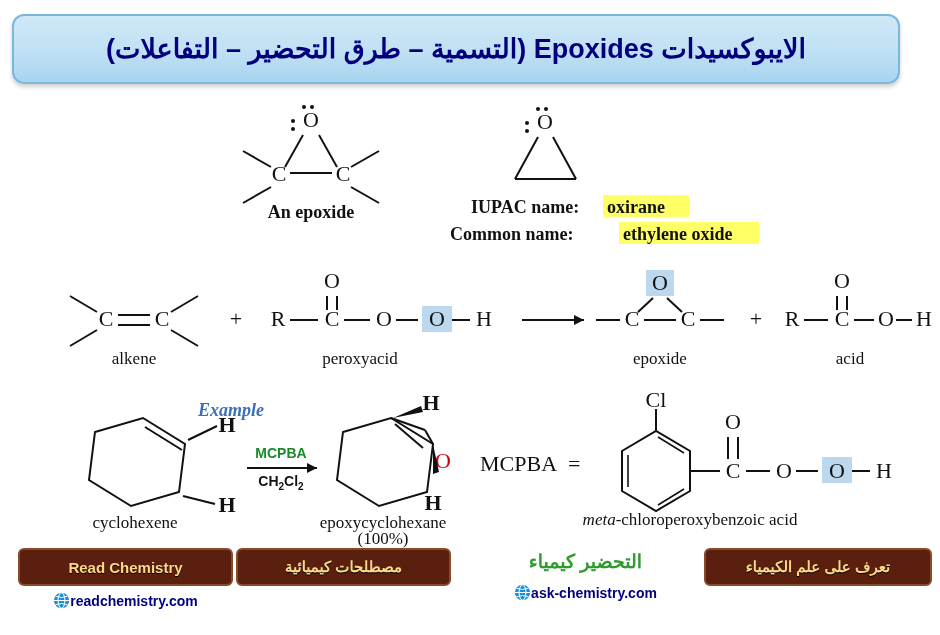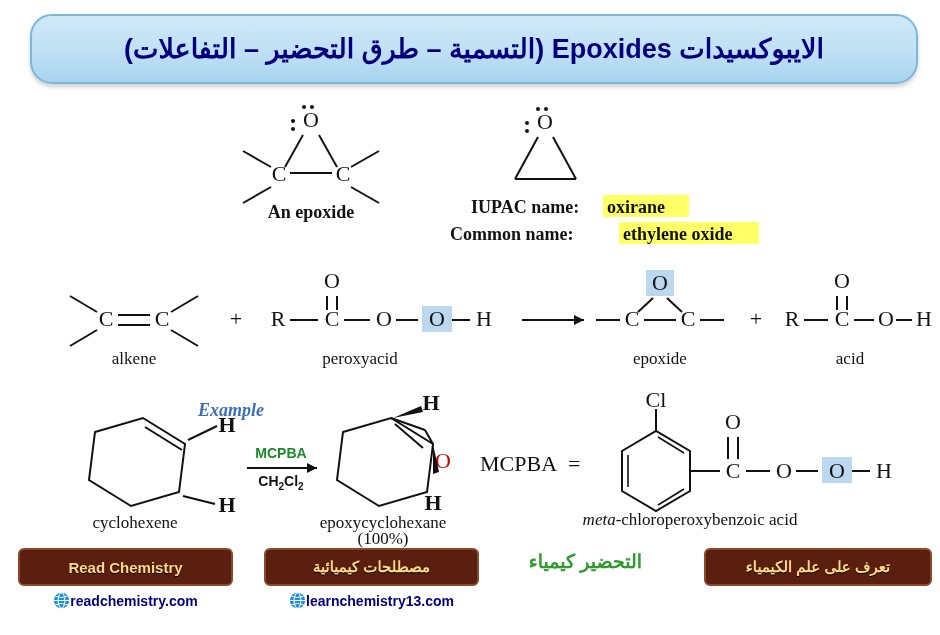--- a/index.html
+++ b/index.html
@@ -7,24 +7,24 @@
     width:940px;height:635px;
     background:#ffffff;
     font-family:"Liberation Serif", serif;
     position:relative;
     overflow:hidden;
   }
   .page{position:relative;width:940px;height:635px;}
 
   
   .title-banner{
-    position:absolute;left:30px;top:14px;width:884px;height:66px;
+    position:absolute;left:12px;top:14px;width:884px;height:66px;
     background:linear-gradient(180deg,#cfe8f7 0%, #bfe0f4 55%, #a8d4ef 100%);
     border:2px solid #7ab7dd;
-    border-radius:22px;
+    border-radius:12px;
     box-shadow:0 3px 4px rgba(0,0,0,0.18);
     display:flex;align-items:center;justify-content:center;
   }
   .title-text{
     font-family:"Liberation Sans", sans-serif;
     font-weight:bold;
     font-size:27px;
     color:#00007f;
     direction:rtl;
     white-space:nowrap;
@@ -289,39 +289,39 @@
           <circle cx="10" cy="10" r="9" fill="#1b8fd6"></circle>
           <ellipse cx="10" cy="10" rx="4" ry="9" fill="none" stroke="#fff" stroke-width="1.2"></ellipse>
           <line x1="1" y1="10" x2="19" y2="10" stroke="#fff" stroke-width="1.2"></line>
           <path d="M3 5 Q10 8 17 5" fill="none" stroke="#fff" stroke-width="1.1"></path>
           <path d="M3 15 Q10 12 17 15" fill="none" stroke="#fff" stroke-width="1.1"></path>
         </svg>
         <span class="site-url">readchemistry.com</span>
       </div>
     </div>
 
-    <div class="logo-cell" style="left:264px;top:8px;width:215px;">
+    <div class="logo-cell" style="left:236px;top:8px;width:215px;">
       <div class="logo-plate plate-dark">
         <span class="plate-txt-ar">مصطلحات كيميائية</span>
+      </div>
+    </div>
+
+    <div class="logo-cell" style="left:478px;top:4px;width:215px;">
+      <div class="logo-plate plate-green">
+        <span class="plate-txt-ar">التحضير كيمياء</span>
       </div>
       <div class="site-row">
         <svg class="globe" viewBox="0 0 20 20">
           <circle cx="10" cy="10" r="9" fill="#1b8fd6"></circle>
           <ellipse cx="10" cy="10" rx="4" ry="9" fill="none" stroke="#fff" stroke-width="1.2"></ellipse>
           <line x1="1" y1="10" x2="19" y2="10" stroke="#fff" stroke-width="1.2"></line>
           <path d="M3 5 Q10 8 17 5" fill="none" stroke="#fff" stroke-width="1.1"></path>
           <path d="M3 15 Q10 12 17 15" fill="none" stroke="#fff" stroke-width="1.1"></path>
         </svg>
-        <span class="site-url">learnchemistry13.com</span>
-      </div>
-    </div>
-
-    <div class="logo-cell" style="left:478px;top:4px;width:215px;">
-      <div class="logo-plate plate-green">
-        <span class="plate-txt-ar">التحضير كيمياء</span>
+        <span class="site-url">ask-chemistry.com</span>
       </div>
     </div>
 
     <div class="logo-cell" style="left:704px;top:8px;width:228px;">
       <div class="logo-plate plate-dark">
         <span class="plate-txt-ar">تعرف على علم الكيمياء</span>
       </div>
     </div>
 
   </div>

